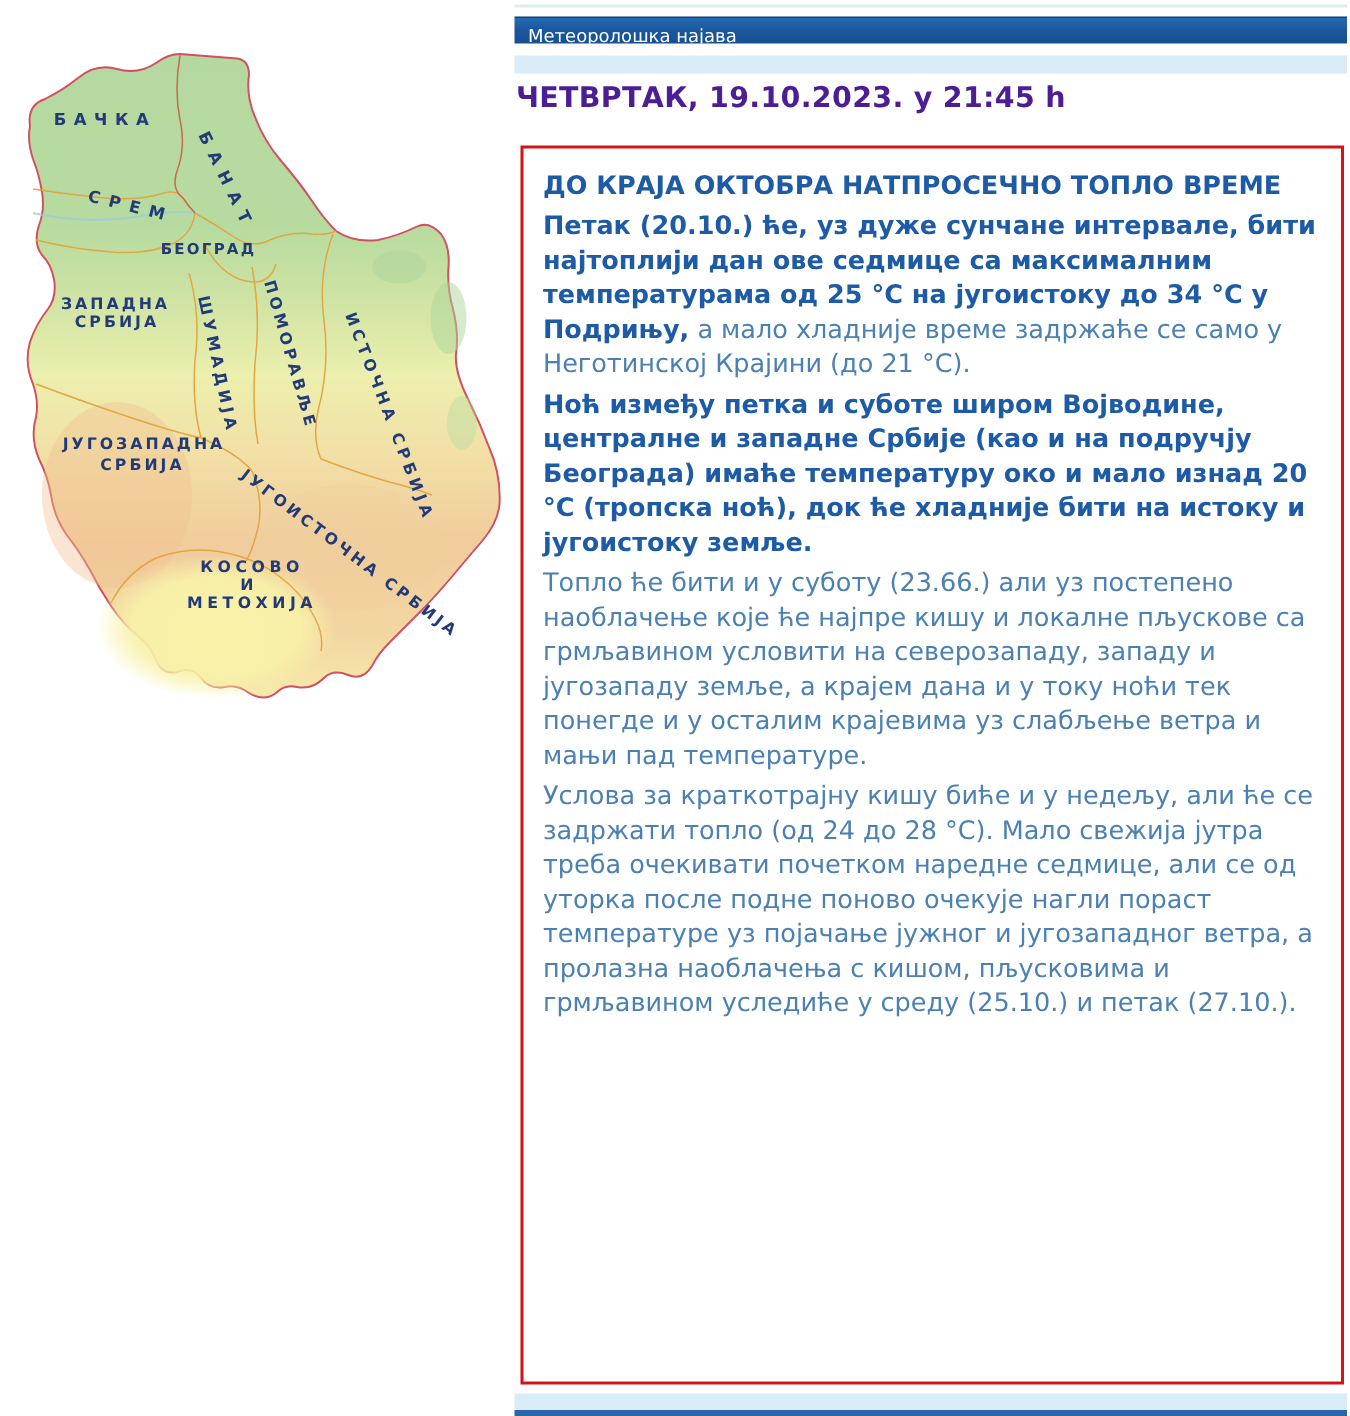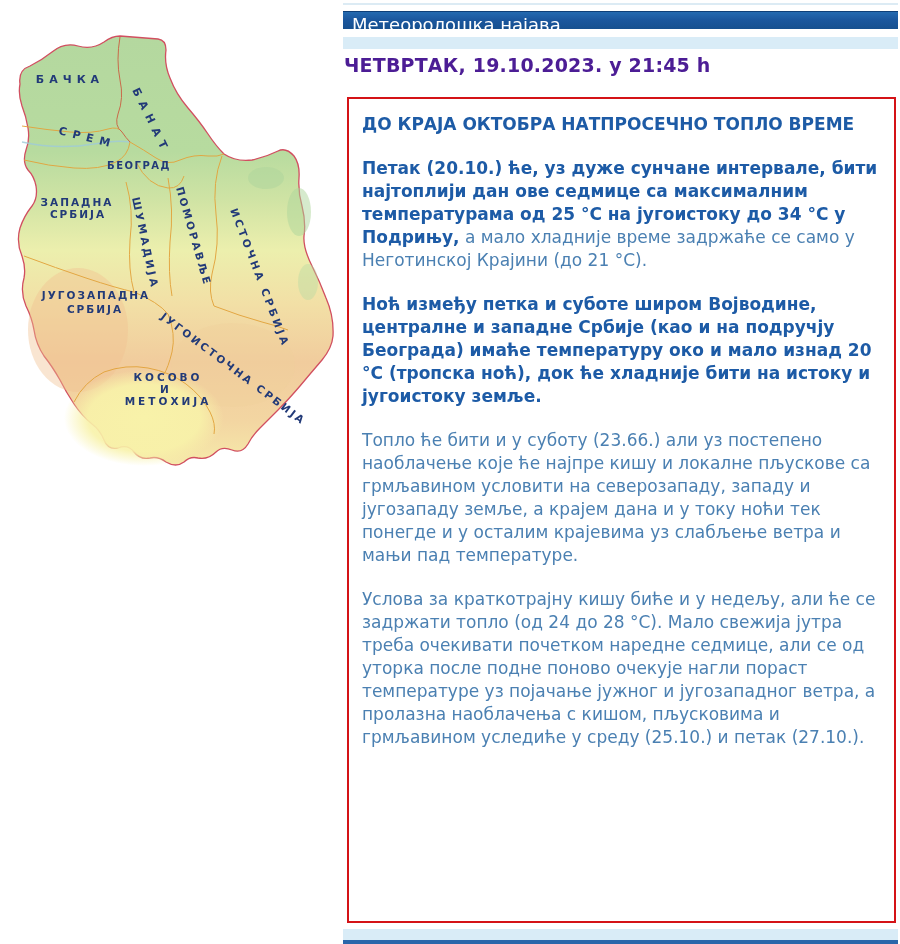--- a/index.html
+++ b/index.html
@@ -6,41 +6,41 @@
   body{
     width:900px;height:944px;position:relative;background:#ffffff;
     font-family:"DejaVu Sans","Liberation Sans",sans-serif;
     overflow:hidden;
   }
   .pre-line{position:absolute;left:343px;top:3px;width:555px;height:2px;background:#dcebf4;}
   .header-bar{
     position:absolute;left:343px;top:11px;width:555px;height:18px;box-sizing:border-box;
     background:linear-gradient(180deg,#246ab0 0%,#1b579e 45%,#16508f 100%);
     border-top:1px solid #0e3f78;
-    color:#ffffff;font-size:18px;line-height:25px;padding-left:9px;
+    color:#ffffff;font-size:12px;line-height:25px;padding-left:9px;
     white-space:nowrap;overflow:hidden;
   }
   .strip{position:absolute;left:343px;width:555px;background:#d9ecf7;}
   .strip.top{top:37px;height:12px;}
   .strip.bottom{top:929px;height:11px;}
   .bar-sliver{position:absolute;left:343px;top:940px;width:555px;height:4px;background:#2a66aa;}
   .date-line{
     position:absolute;left:344px;top:54px;width:553px;
     font-size:19px;font-weight:bold;color:#4c1d95;letter-spacing:0.2px;
   }
   .red-box{
     position:absolute;left:347px;top:97px;width:549px;height:826px;box-sizing:border-box;
     border:2px solid #d41317;background:#ffffff;
     padding:9px 13px 10px 13px;overflow:hidden;
   }
   .red-box h3{
     margin:5px 0 0 0;font-size:17px;line-height:23px;
     color:#1d5ba6;font-weight:bold;
   }
-  .red-box p{margin:21px 0 0 0;font-size:17px;line-height:23px;}
+  .red-box p{margin:4px 0 0 0;font-size:17px;line-height:23px;}
   .red-box p.bold{font-weight:bold;color:#1d5ba6;}
   .red-box p.reg{font-weight:normal;color:#4b80b2;}
   .red-box p.mixed{color:#4b80b2;}
   .red-box p.mixed strong{color:#1d5ba6;font-weight:bold;}
   .map-wrap{position:absolute;left:8px;top:30px;width:330px;height:440px;}
   .map-wrap svg text{
     fill:#223a78;font-weight:bold;
     font-family:"DejaVu Sans","Liberation Sans",sans-serif;
   }
 </style>

